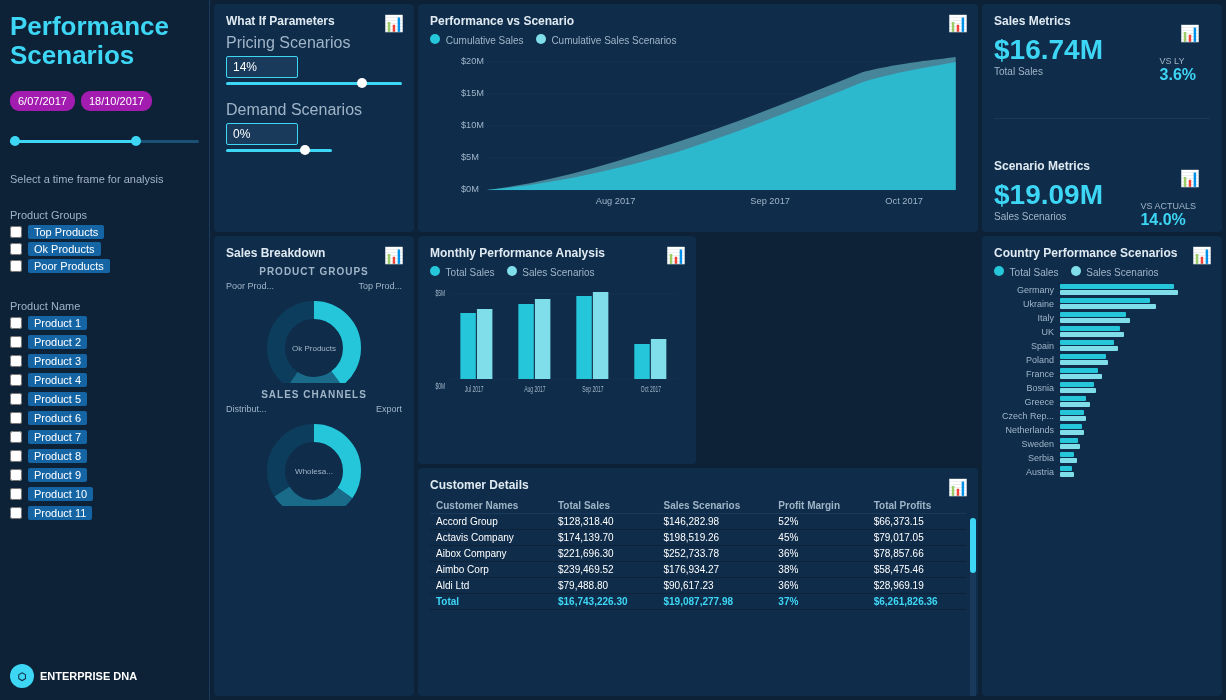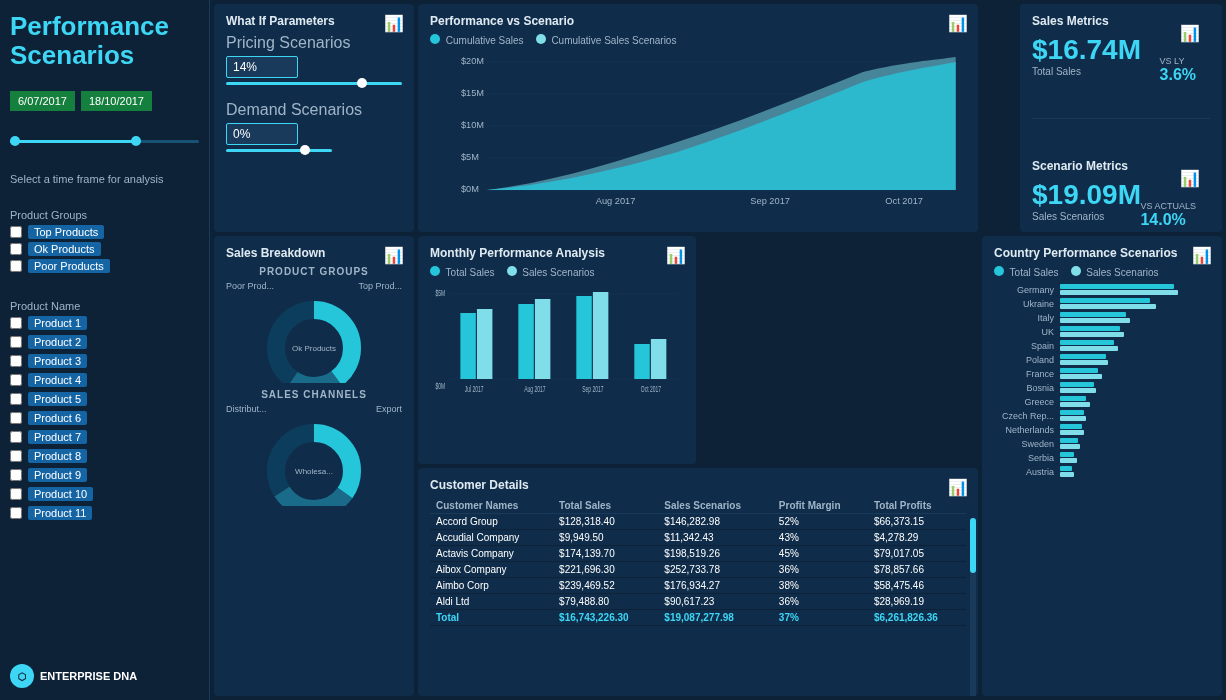--- a/index.html
+++ b/index.html
@@ -31,25 +31,25 @@
       font-weight: 700;
       line-height: 1.1;
       margin-bottom: 6px;
     }
     .date-buttons {
       display: flex;
       gap: 6px;
       margin-bottom: 4px;
     }
     .date-btn {
-      background: #15803d;
+      background: #a21caf;
       border: none;
       color: #fff;
       padding: 4px 8px;
-      border-radius: 0;
+      border-radius: 9px;
       font-size: 11px;
       cursor: pointer;
     }
     .slider-container {
       position: relative;
       height: 16px;
       margin: 2px 0 8px;
     }
     .slider-track {
       position: absolute;
@@ -526,21 +526,21 @@
       <path d="M55,138 C120,130 180,110 240,90 C300,70 360,45 420,20 C460,10 490,8 510,5 L510,138 Z" fill="#80deea" opacity="0.5"></path>
 
       <path d="M55,138 C120,132 180,118 240,100 C300,80 360,55 420,30 C460,18 490,14 510,10 L510,138 Z" fill="#26c6da" opacity="0.8"></path>
 
       <text x="180" y="152" fill="#a0b4c8" font-size="9" text-anchor="middle">Aug 2017</text>
       <text x="330" y="152" fill="#a0b4c8" font-size="9" text-anchor="middle">Sep 2017</text>
       <text x="460" y="152" fill="#a0b4c8" font-size="9" text-anchor="middle">Oct 2017</text>
     </svg>
   </div>
 
-  <div class="card sales-metrics-card" style="display:flex;flex-direction:column;justify-content:space-between;margin-left:38px;">
+  <div class="card sales-metrics-card" style="display:flex;flex-direction:column;justify-content:space-between;">
     <div style="position:relative;">
       <div class="card-title">Sales Metrics</div>
       <div class="card-icon">📊</div>
       <div class="metric-value">$16.74M</div>
       <div class="metric-sub">Total Sales</div>
       <div class="metric-vs">
         <div class="metric-vs-label">VS LY</div>
         <div class="metric-vs-value">3.6%</div>
       </div>
     </div>
@@ -763,27 +763,20 @@
           <th>Total Profits</th>
         </tr>
       </thead>
       <tbody id="customer-table-body">
       <tr>
     <td>Accord Group</td>
     <td>$128,318.40</td>
     <td>$146,282.98</td>
     <td>52%</td>
     <td>$66,373.15</td>
-  </tr>
-          <tr>
-    <td>Accudial Company</td>
-    <td>$9,949.50</td>
-    <td>$11,342.43</td>
-    <td>43%</td>
-    <td>$4,278.29</td>
   </tr>
           <tr>
     <td>Actavis Company</td>
     <td>$174,139.70</td>
     <td>$198,519.26</td>
     <td>45%</td>
     <td>$79,017.05</td>
   </tr>
           <tr>
     <td>Aibox Company</td>

